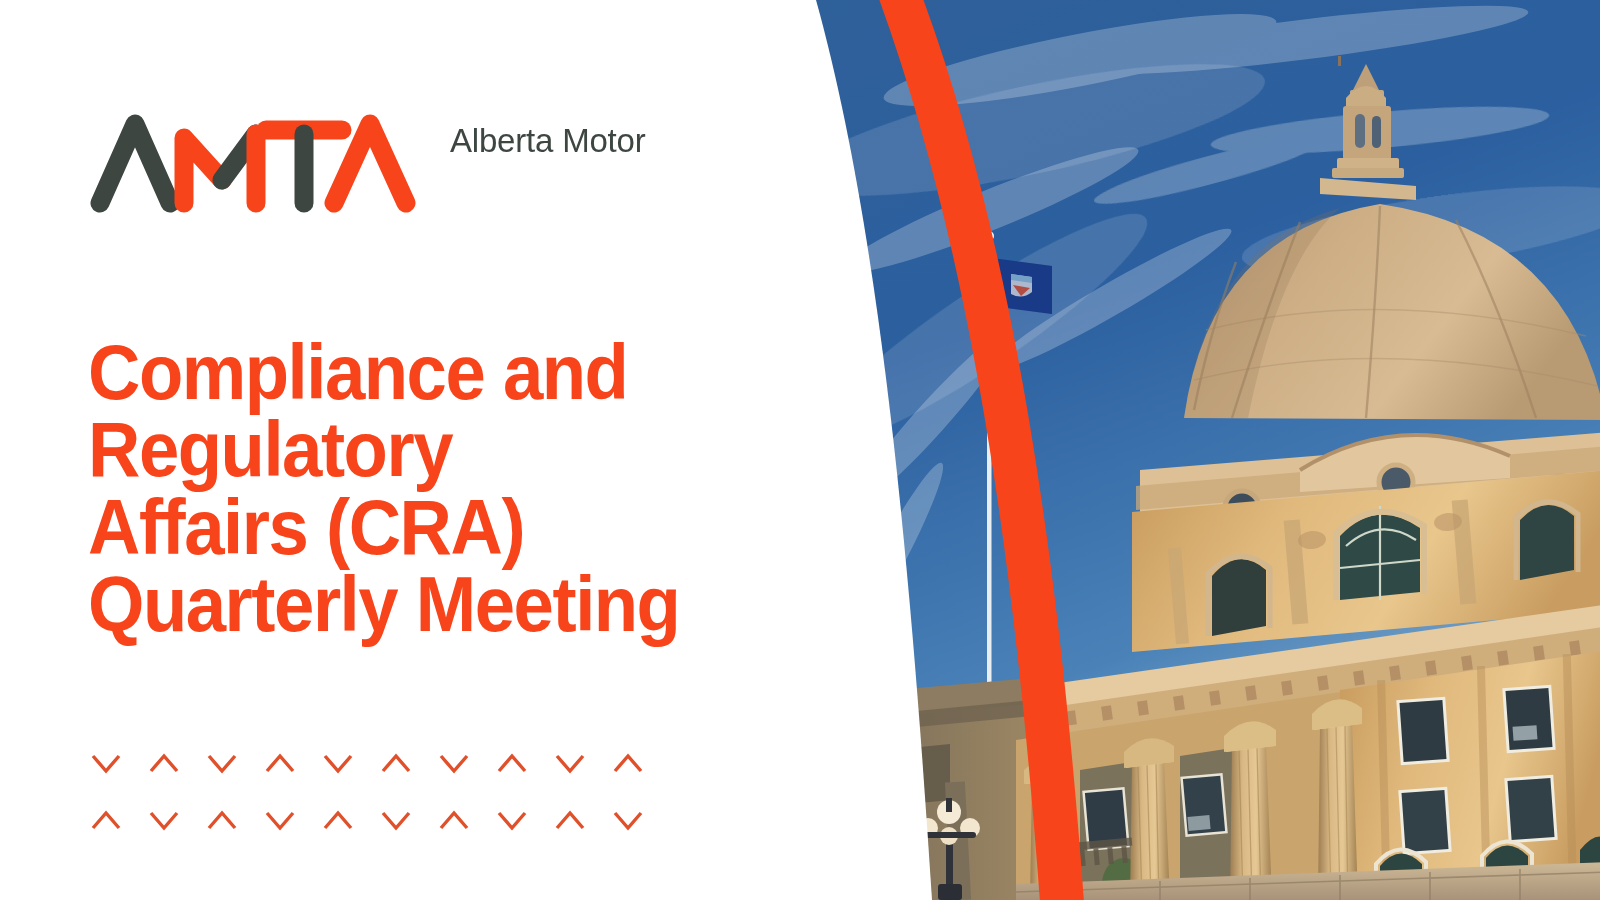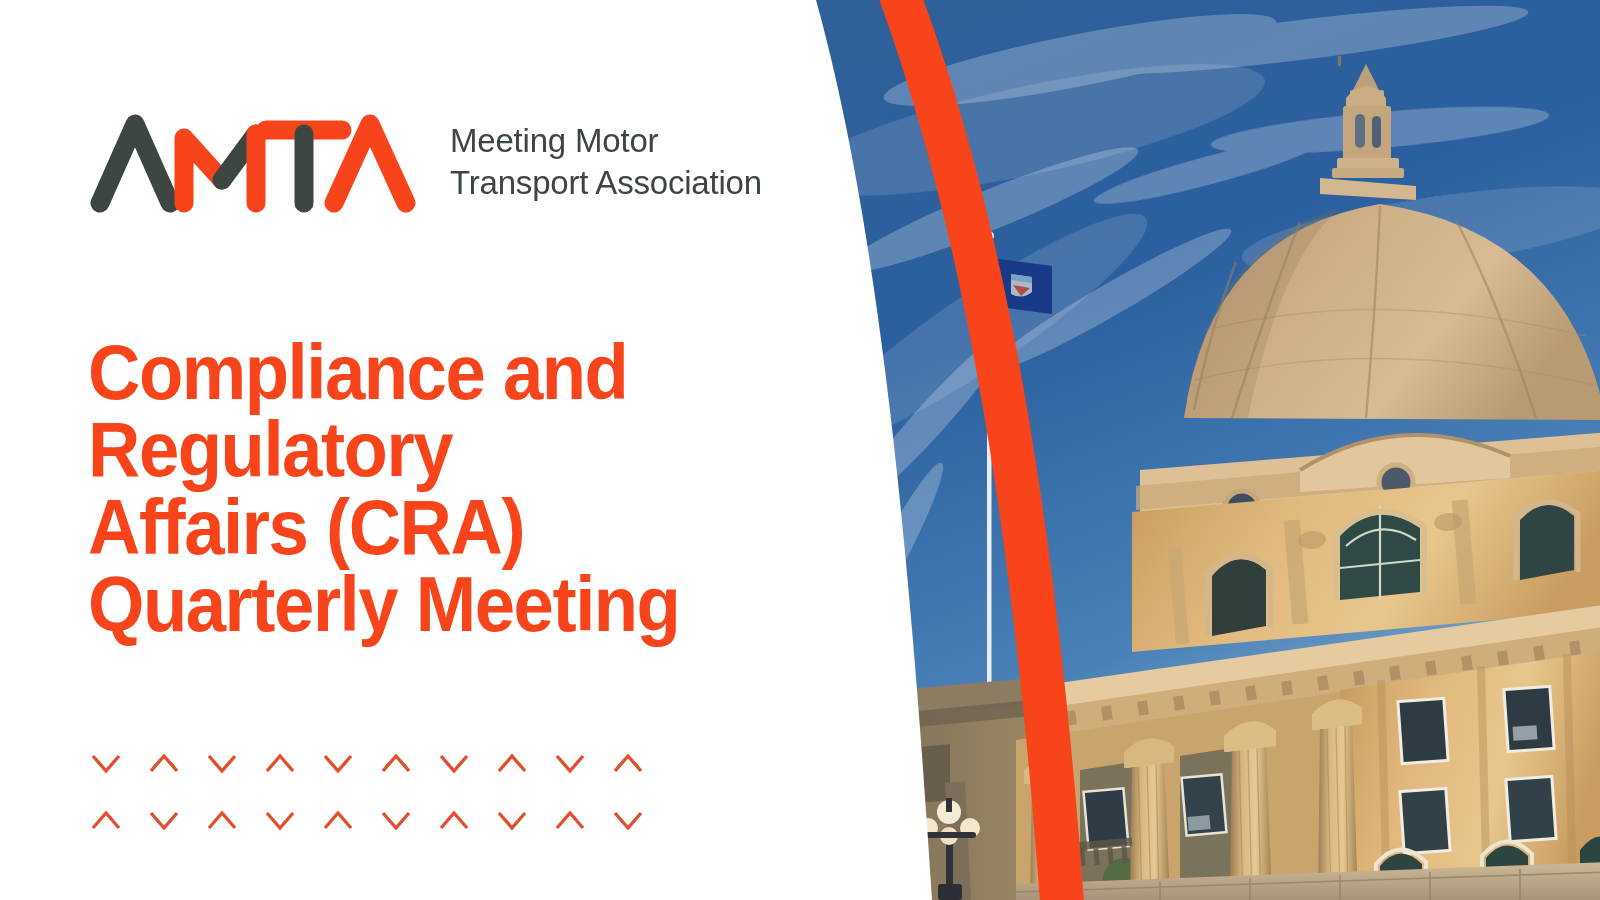--- a/index.html
+++ b/index.html
@@ -457,22 +457,21 @@
           <path d="M134 72 L168 26" stroke="#3d4641"></path>
           <path d="M168 26 L168 95" stroke="#f8441a"></path>
 
           <path d="M178 22 L254 22" stroke="#f8441a"></path>
           <path d="M216 26 L216 95" stroke="#3d4641"></path>
 
           <path d="M246 95 L282 16 L318 95" stroke="#f8441a"></path>
         </g>
       </svg>
       <div class="logo-wordmark">
-        <div>Meeting Motor</div>
-        <div>Transport Association</div>
+        <div>Alberta Motor</div>
       </div>
     </div>
 
     <h1 class="headline">
       <span class="hl-line">Compliance and</span>
       <span class="hl-line">Regulatory</span>
       <span class="hl-line">Affairs (CRA)</span>
       <span class="hl-line">Quarterly Meeting</span>
     </h1>
 

